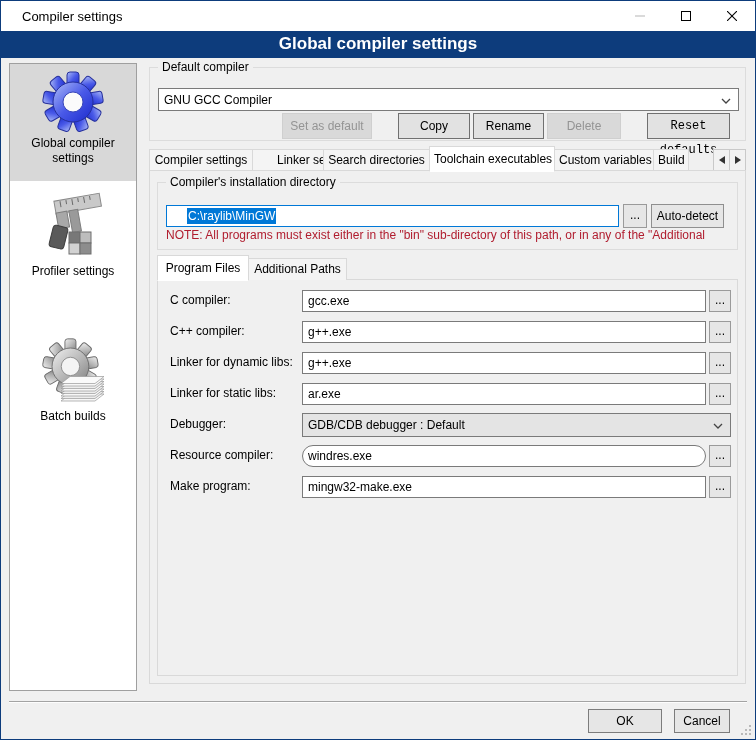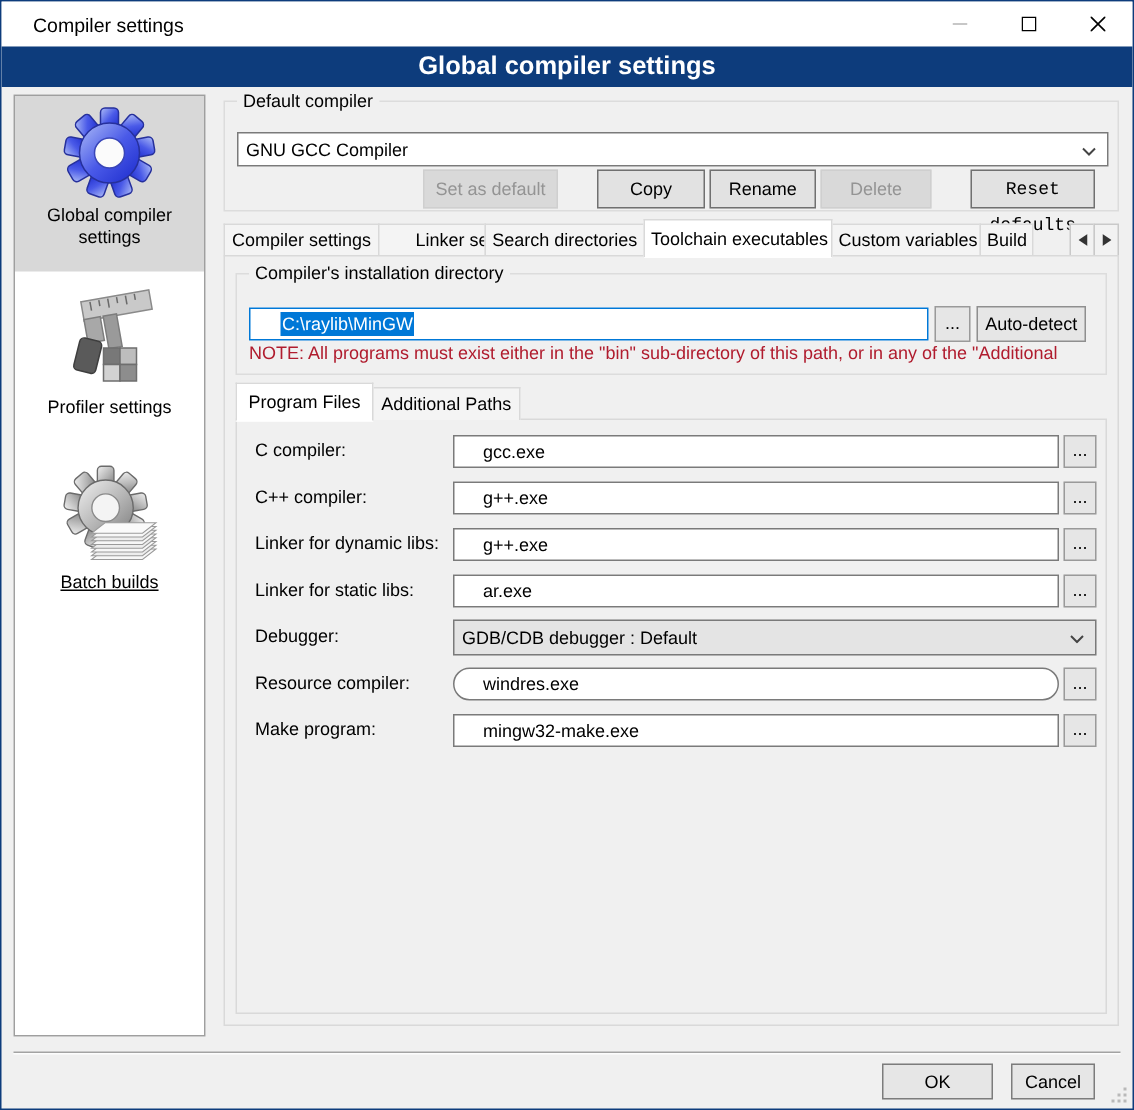--- a/index.html
+++ b/index.html
@@ -59,21 +59,21 @@
              border:1px solid #d9d9d9; background:#f0f0f0; }
 
   
   .tabstrip2 { position:absolute; left:156px; top:257px; height:22px; display:flex; z-index:2; }
   .tabpage2 { position:absolute; left:156px; top:278px; width:581px; height:397px;
               border:1px solid #d9d9d9; background:#f0f0f0; }
 
   
   .frow-label { position:absolute; left:12px; font-size:12px; }
   .field { position:absolute; background:#fff; border:1px solid #7a7a7a; height:22px;
-           line-height:20px; padding-left:19px; overflow:hidden; white-space:nowrap; }
+           line-height:20px; padding-left:5px; overflow:hidden; white-space:nowrap; }
   .dots { position:absolute; width:22px; height:22px; background:#e6e6e6; border:1px solid #9a9a9a;
           text-align:center; line-height:18px; font-size:12px; }
 
   .dir-input { position:absolute; left:8px; top:22px; width:453px; height:22px; background:#fff;
                border:1px solid #0078d7; line-height:20px; padding-left:20px; white-space:nowrap; overflow:hidden; }
   .dir-input .sel { background:#0078d7; color:#fff; padding:1px 1px; }
 
   .note { position:absolute; left:8px; top:45px; right:2px; color:#b01c2e;
           white-space:nowrap; overflow:hidden; font-size:12px; }
 
@@ -155,21 +155,21 @@
         <g stroke="#6e6e6e">
           <rect x="28" y="42" width="11" height="11" fill="#787878"></rect>
           <rect x="39" y="42" width="11" height="11" fill="#bdbdbd"></rect>
           <rect x="28" y="53" width="11" height="11" fill="#d2d2d2"></rect>
           <rect x="39" y="53" width="11" height="11" fill="#8d8d8d"></rect>
         </g>
       </svg>
       <span class="side-label">Profiler settings</span>
     </div>
 
-    <div class="side-item" style="top:237px;height:116px;text-decoration:underline;">
+    <div class="side-item" style="top:265px;height:116px;">
       <svg class="icon" width="68" height="72" viewBox="0 0 68 72">
         <defs>
           <linearGradient id="ggray" x1="0" y1="0" x2="1" y2="1">
             <stop offset="0" stop-color="#f0f0f0"></stop>
               <stop offset="0.55" stop-color="#b5b5b5"></stop>
               <stop offset="1" stop-color="#7f7f7f"></stop>
           </linearGradient>
         </defs>
         <g stroke="#6b6b6b" stroke-width="1" fill="url(#ggray)" transform="translate(2,2) scale(0.92)">
           <rect x="26" y="2" width="12" height="14" rx="3" transform="rotate(0 32 32)"></rect>

